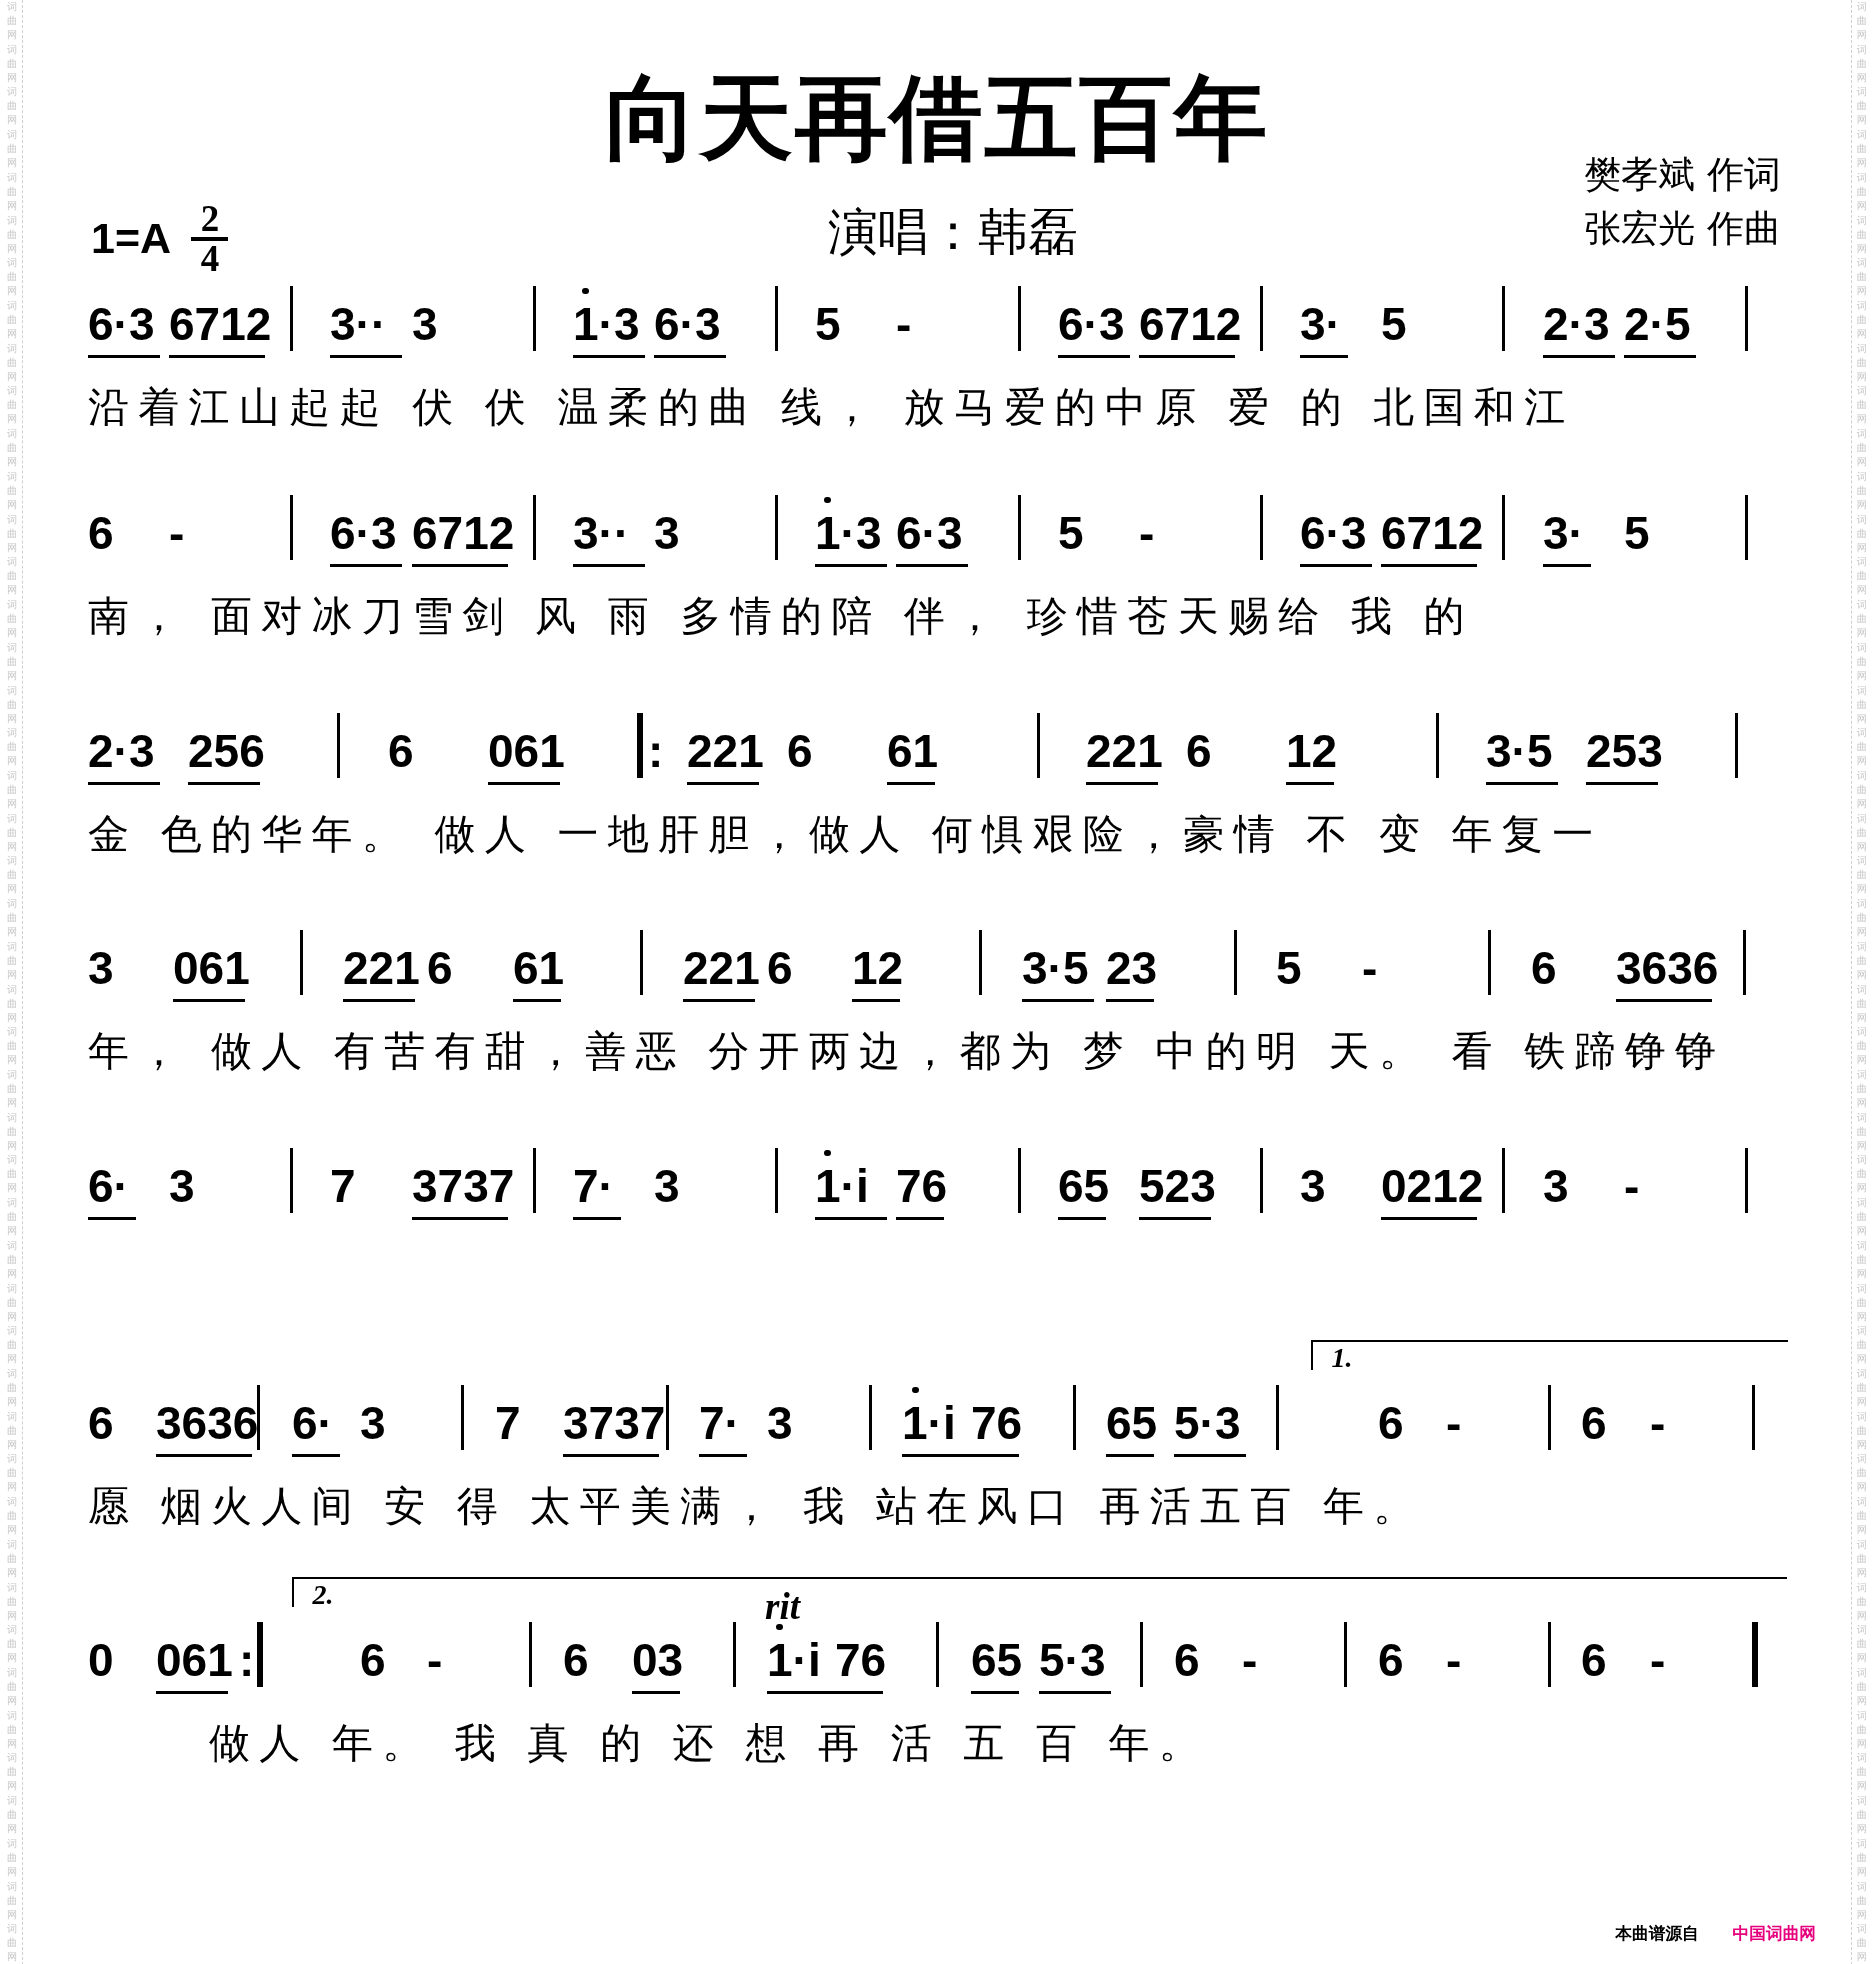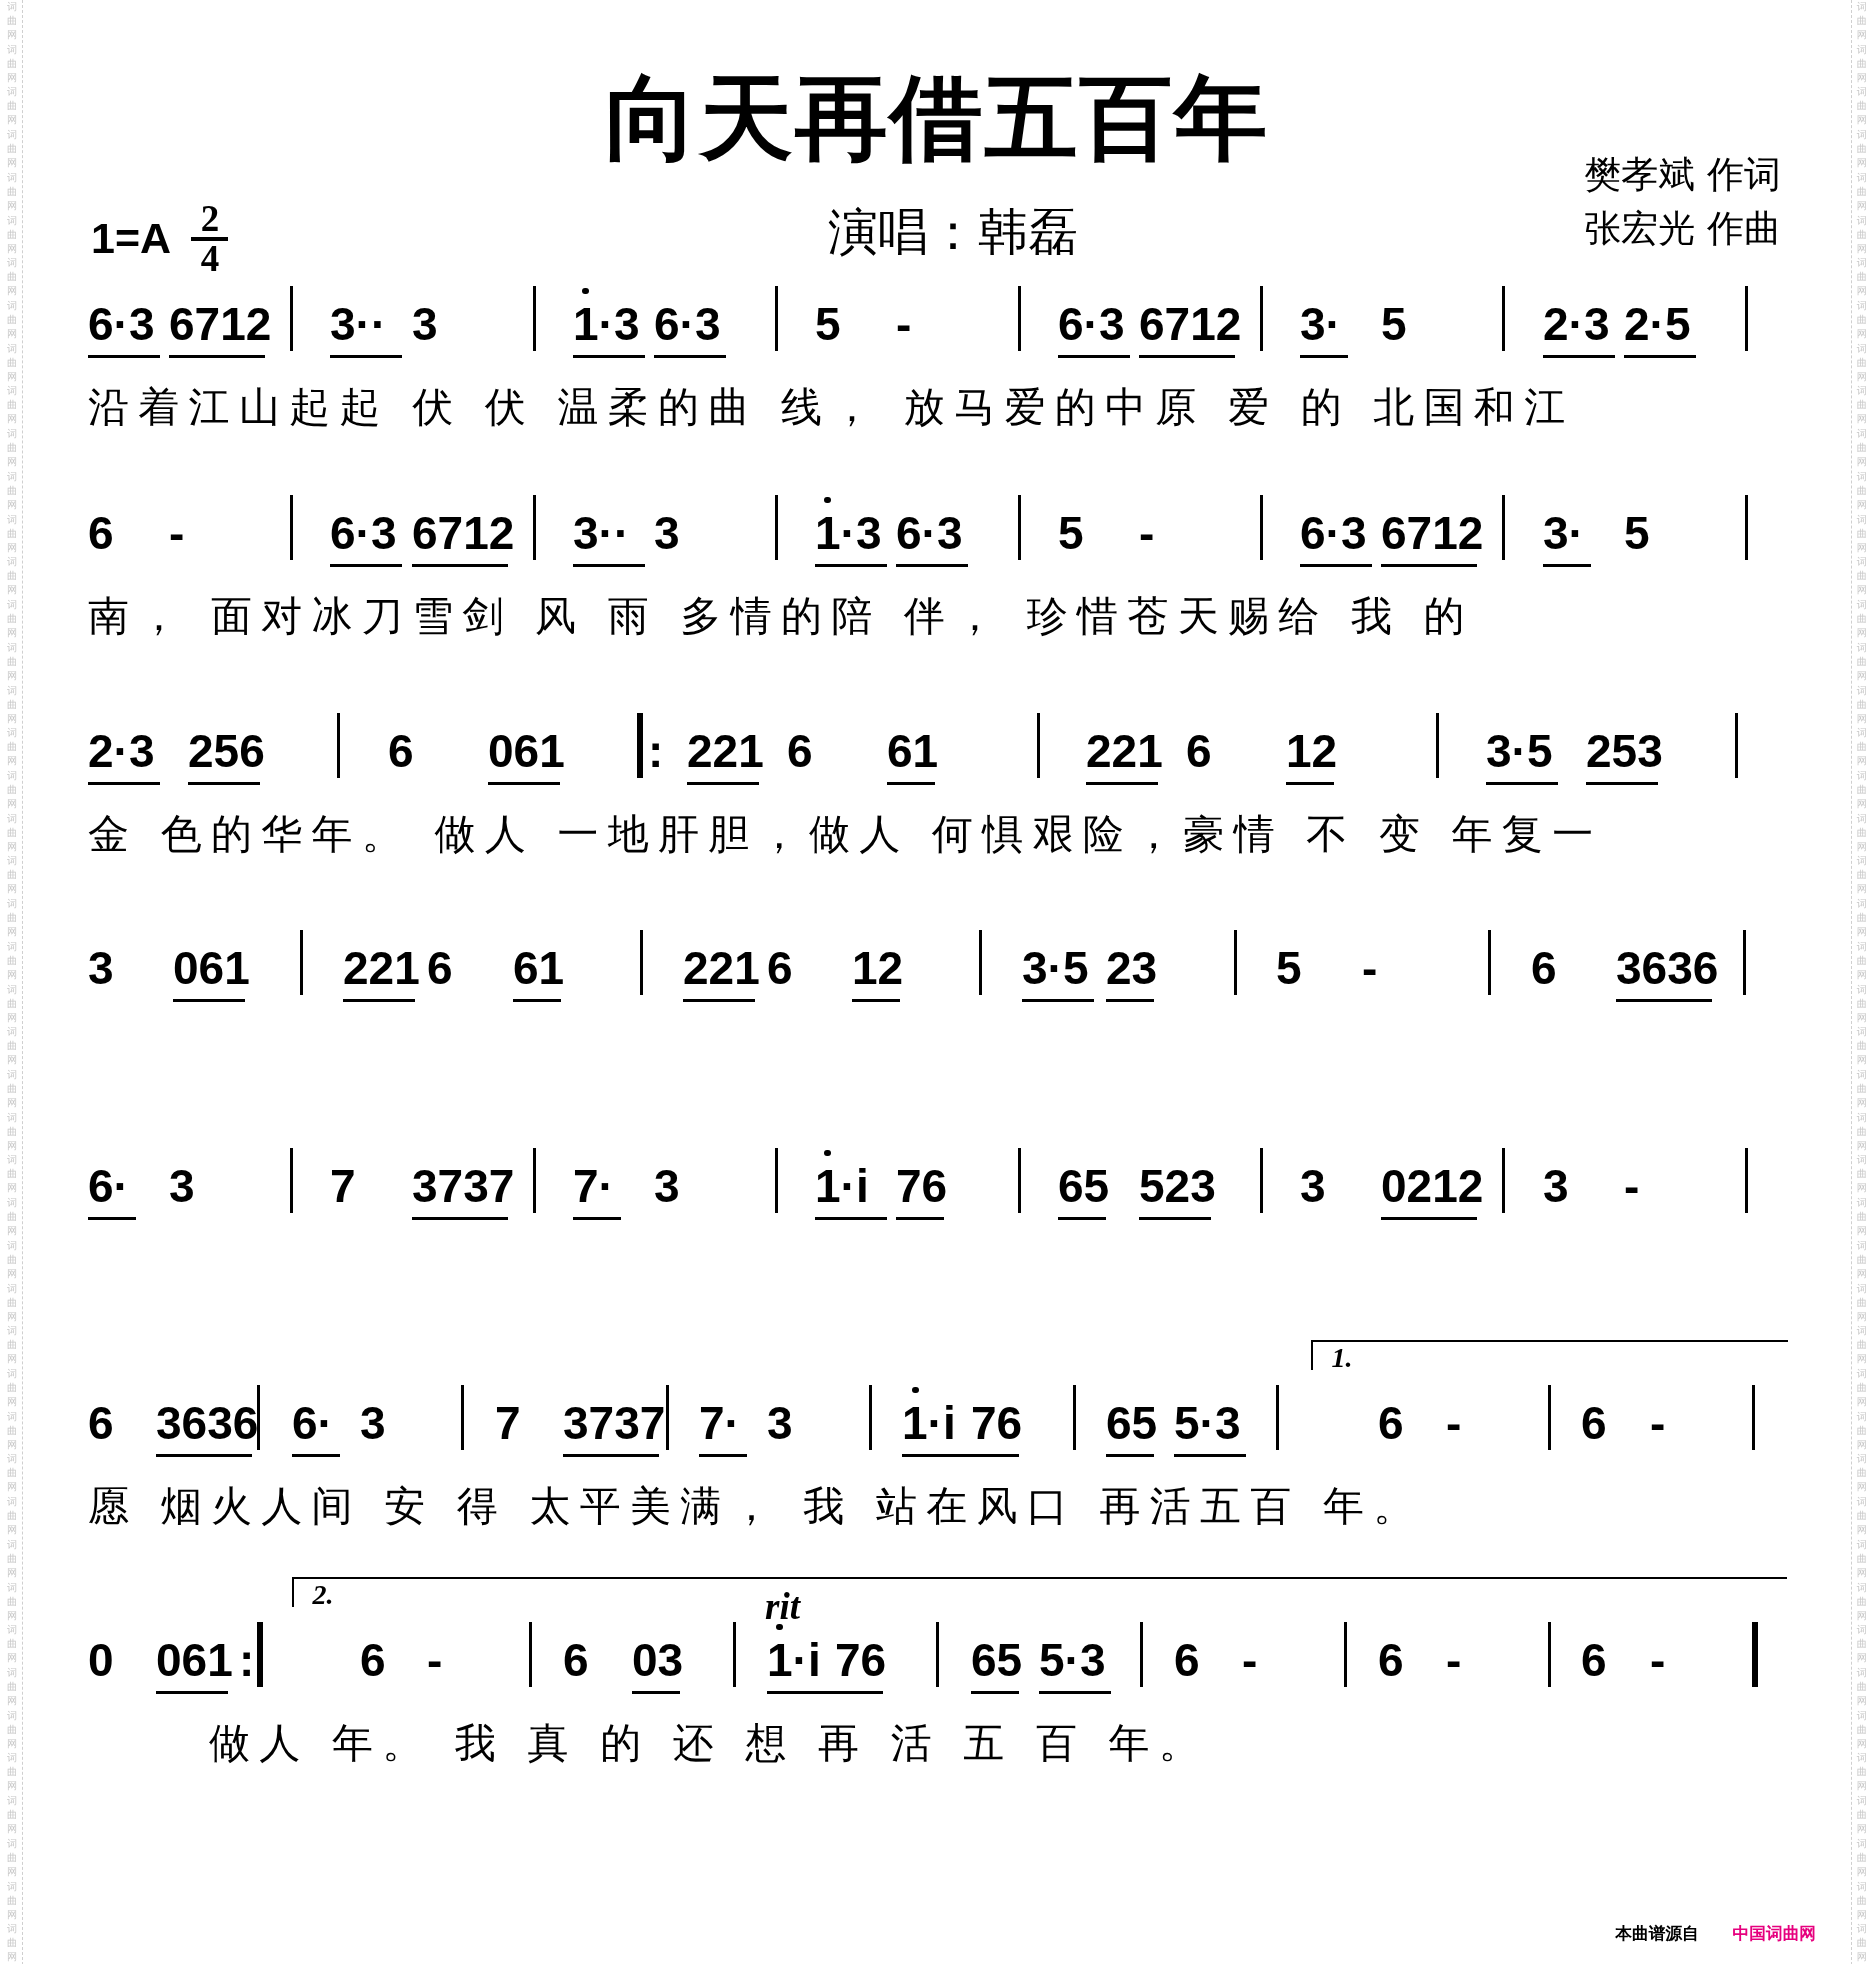--- a/index.html
+++ b/index.html
@@ -553,20 +553,21 @@
         <div class="ul" style="left: 1018px; top: 58px; width: 48px;"></div>
         <div class="bl" style="left: 1146px;"></div>
         <span class="n" style="left: 1188px;">5</span>
         <span class="n" style="left: 1274px;">-</span>
         <div class="bl" style="left: 1400px;"></div>
         <span class="n" style="left: 1443px;">6</span>
         <span class="n" style="left: 1528px;">3636</span>
         <div class="ul" style="left: 1528px; top: 58px; width: 96px;"></div>
         <div class="bl" style="left: 1655px;"></div>
       </div>
+      <div class="lyr">年， 做人 有苦有甜，善恶 分开两边，都为 梦 中的明 天。 看 铁蹄铮铮</div>
     </div>
     <div class="row" style="top: 1159px;">
       <div class="notes">
         <span class="n" style="left: 0px;">6·</span>
         <div class="ul" style="left: 0px; top: 58px; width: 48px;"></div>
         <span class="n" style="left: 81px;">3</span>
         <div class="bl" style="left: 202px;"></div>
         <span class="n" style="left: 242px;">7</span>
         <span class="n" style="left: 324px;">3737</span>
         <div class="ul" style="left: 324px; top: 58px; width: 96px;"></div>

